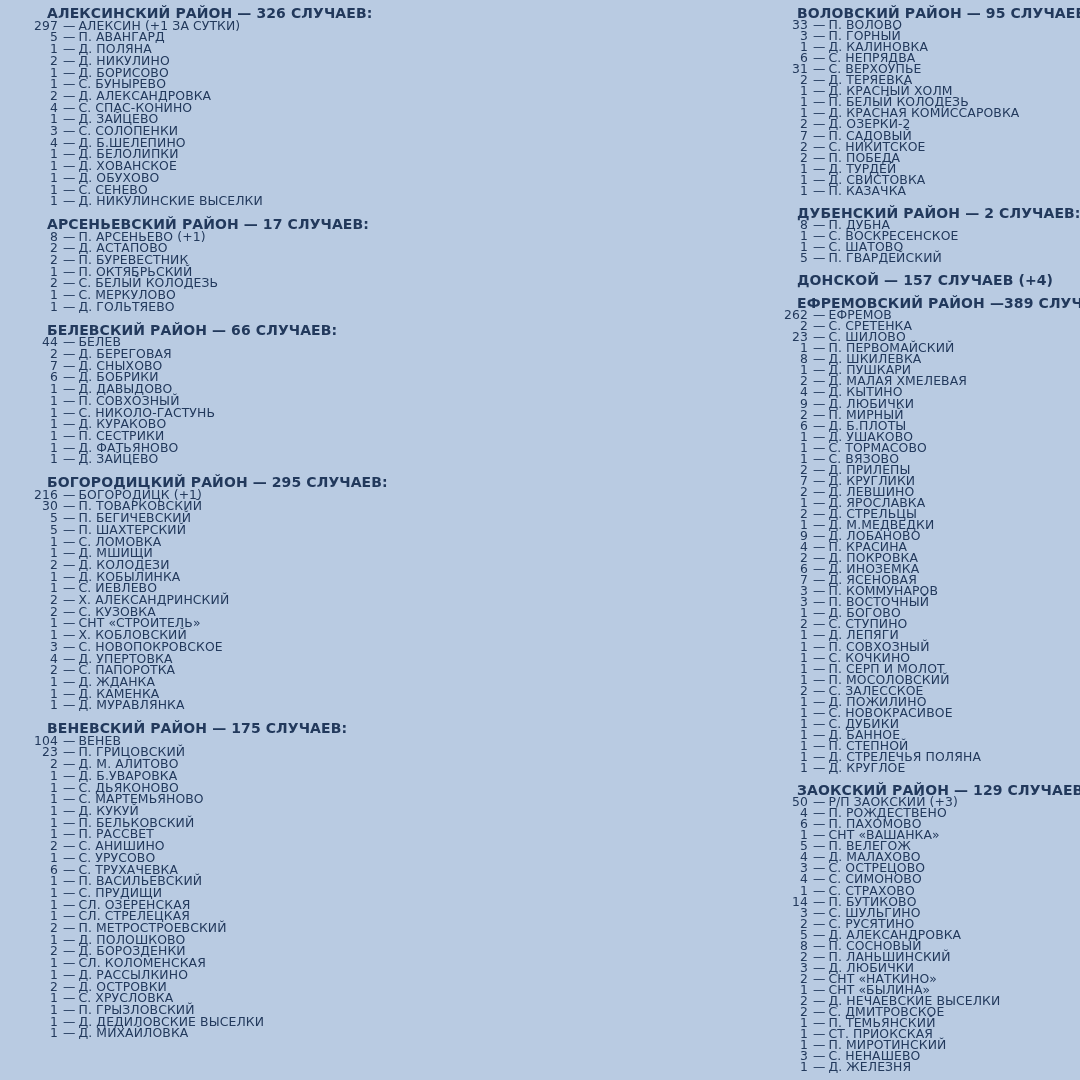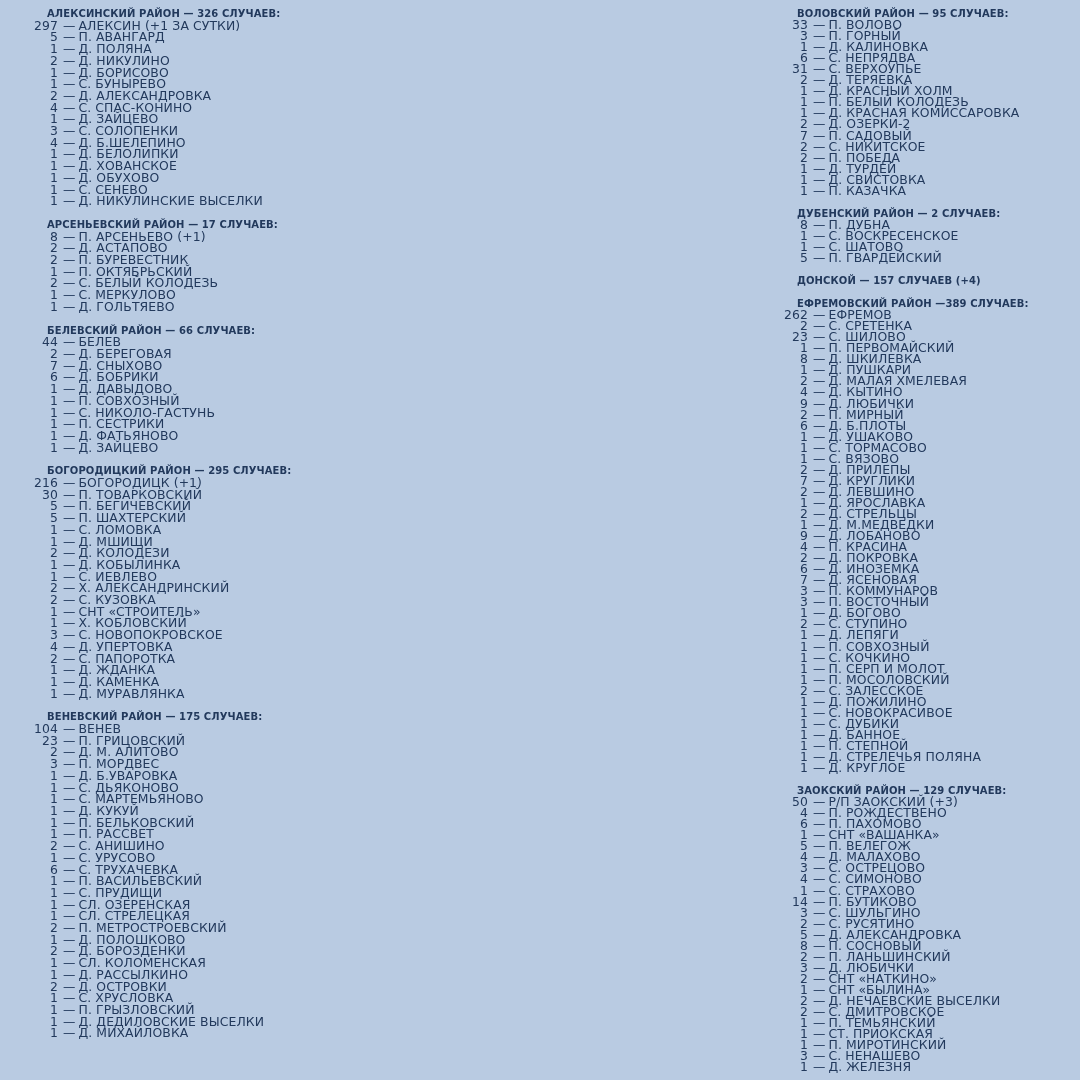--- a/index.html
+++ b/index.html
@@ -20,21 +20,21 @@
     padding:8px 0 0 31px;
     display:flex;
     overflow:hidden;
   }
   .col{font-size:12.4px;}
   .col-left{width:750px;--lh:11.7px;}
   .col-right{width:295px;--lh:11.05px;}
   .section{margin:0 0 12px 0;}
   .section-header{
     margin:0 0 0 16px;
-    font-size:10px;
+    font-size:14px;
     line-height:var(--lh);
     font-weight:700;
     white-space:nowrap;
     letter-spacing:0.1px;
   }
   .district-total{font-weight:700;}
   .row{
     line-height:var(--lh);
     white-space:nowrap;
     font-weight:400;
@@ -119,20 +119,21 @@
   <div class="row"><span class="num">7</span><span class="dash">—</span><span class="place">Д. СНЫХОВО</span></div>
 
   <div class="row"><span class="num">6</span><span class="dash">—</span><span class="place">Д. БОБРИКИ</span></div>
 
   <div class="row"><span class="num">1</span><span class="dash">—</span><span class="place">Д. ДАВЫДОВО</span></div>
 
   <div class="row"><span class="num">1</span><span class="dash">—</span><span class="place">П. СОВХОЗНЫЙ</span></div>
 
   <div class="row"><span class="num">1</span><span class="dash">—</span><span class="place">С. НИКОЛО-ГАСТУНЬ</span></div>
 
+  <div class="row"><span class="num">1</span><span class="dash">—</span><span class="place">Д. КУРАКОВО</span></div>
 
   <div class="row"><span class="num">1</span><span class="dash">—</span><span class="place">П. СЕСТРИКИ</span></div>
 
   <div class="row"><span class="num">1</span><span class="dash">—</span><span class="place">Д. ФАТЬЯНОВО</span></div>
 
   <div class="row"><span class="num">1</span><span class="dash">—</span><span class="place">Д. ЗАЙЦЕВО</span></div>
 </div>
   </section>
 
   <section class="section">
@@ -181,21 +182,20 @@
 
   <section class="section">
     <h2 class="section-header"><span class="district-name">ВЕНЕВСКИЙ РАЙОН</span> <span class="district-total">— 175 СЛУЧАЕВ:</span></h2>
     <div class="rows">
   <div class="row"><span class="num">104</span><span class="dash">—</span><span class="place">ВЕНЕВ</span></div>
 
   <div class="row"><span class="num">23</span><span class="dash">—</span><span class="place">П. ГРИЦОВСКИЙ</span></div>
 
   <div class="row"><span class="num">2</span><span class="dash">—</span><span class="place">Д. М. АЛИТОВО</span></div>
 
-  <div class="row"><span class="num">3</span><span class="dash">—</span><span class="place">П. МОРДВЕС</span></div>
 
   <div class="row"><span class="num">1</span><span class="dash">—</span><span class="place">Д. Б.УВАРОВКА</span></div>
 
   <div class="row"><span class="num">1</span><span class="dash">—</span><span class="place">С. ДЬЯКОНОВО</span></div>
 
   <div class="row"><span class="num">1</span><span class="dash">—</span><span class="place">С. МАРТЕМЬЯНОВО</span></div>
 
   <div class="row"><span class="num">1</span><span class="dash">—</span><span class="place">Д. КУКУЙ</span></div>
 
   <div class="row"><span class="num">1</span><span class="dash">—</span><span class="place">П. БЕЛЬКОВСКИЙ</span></div>

